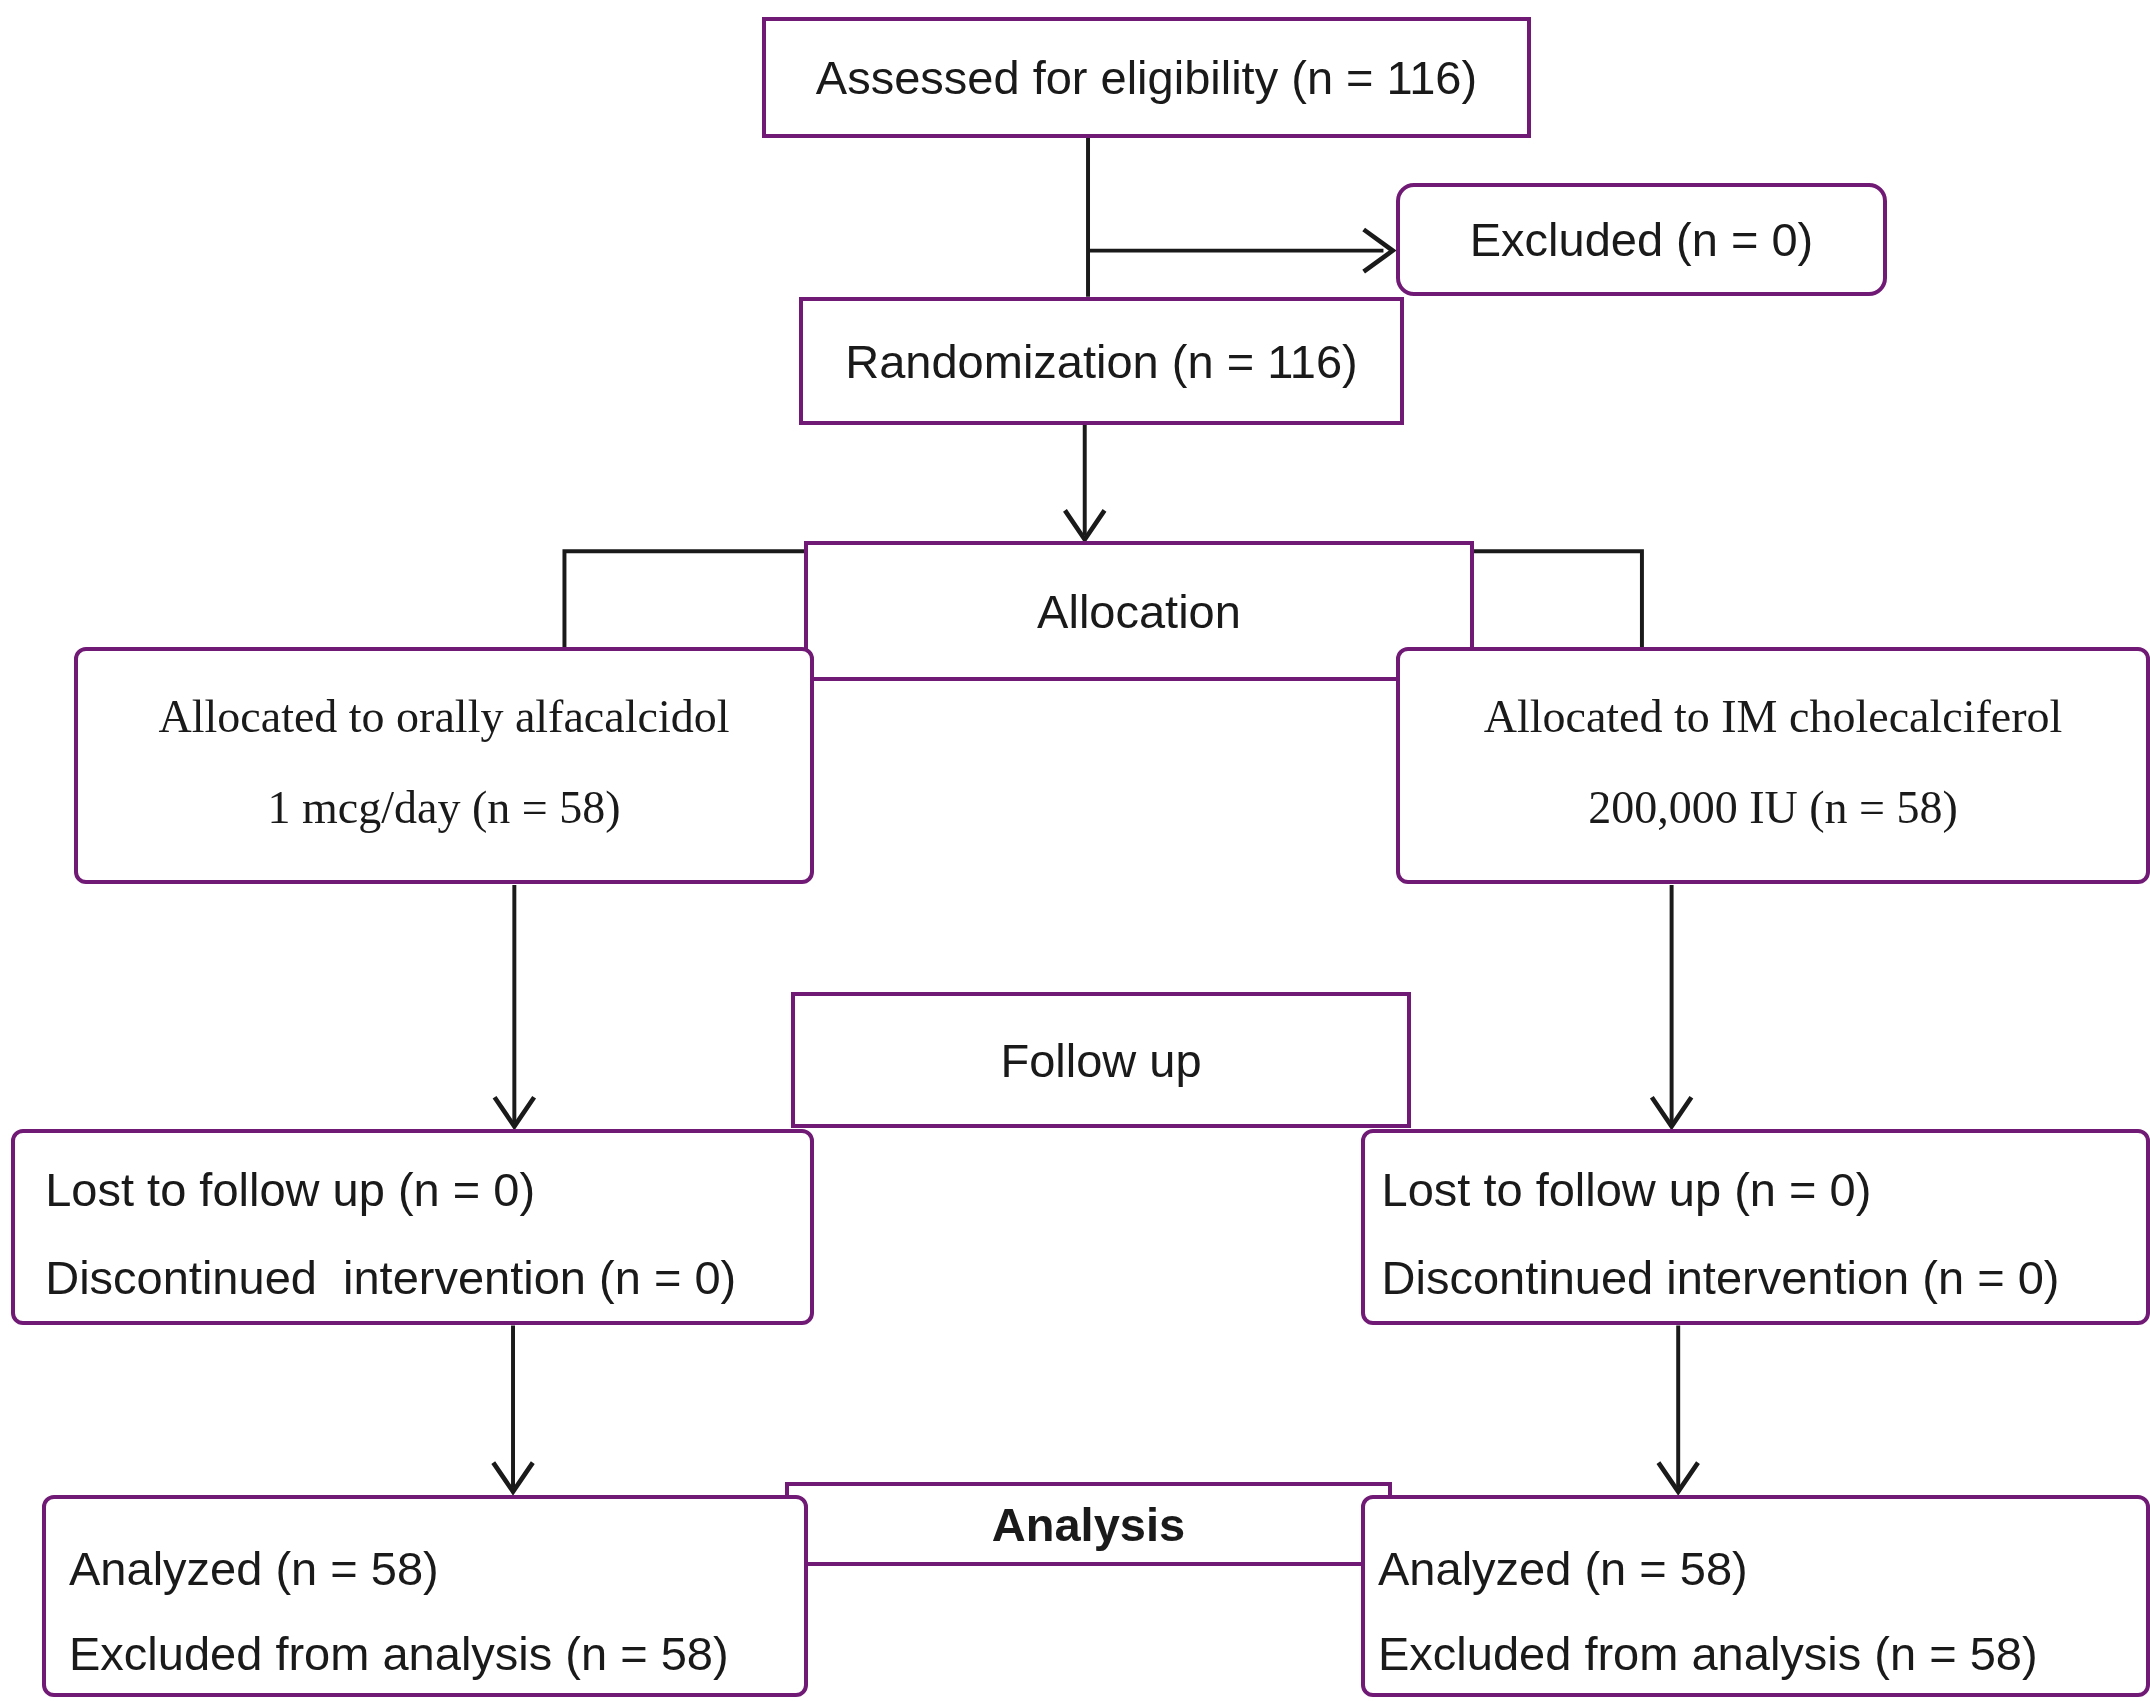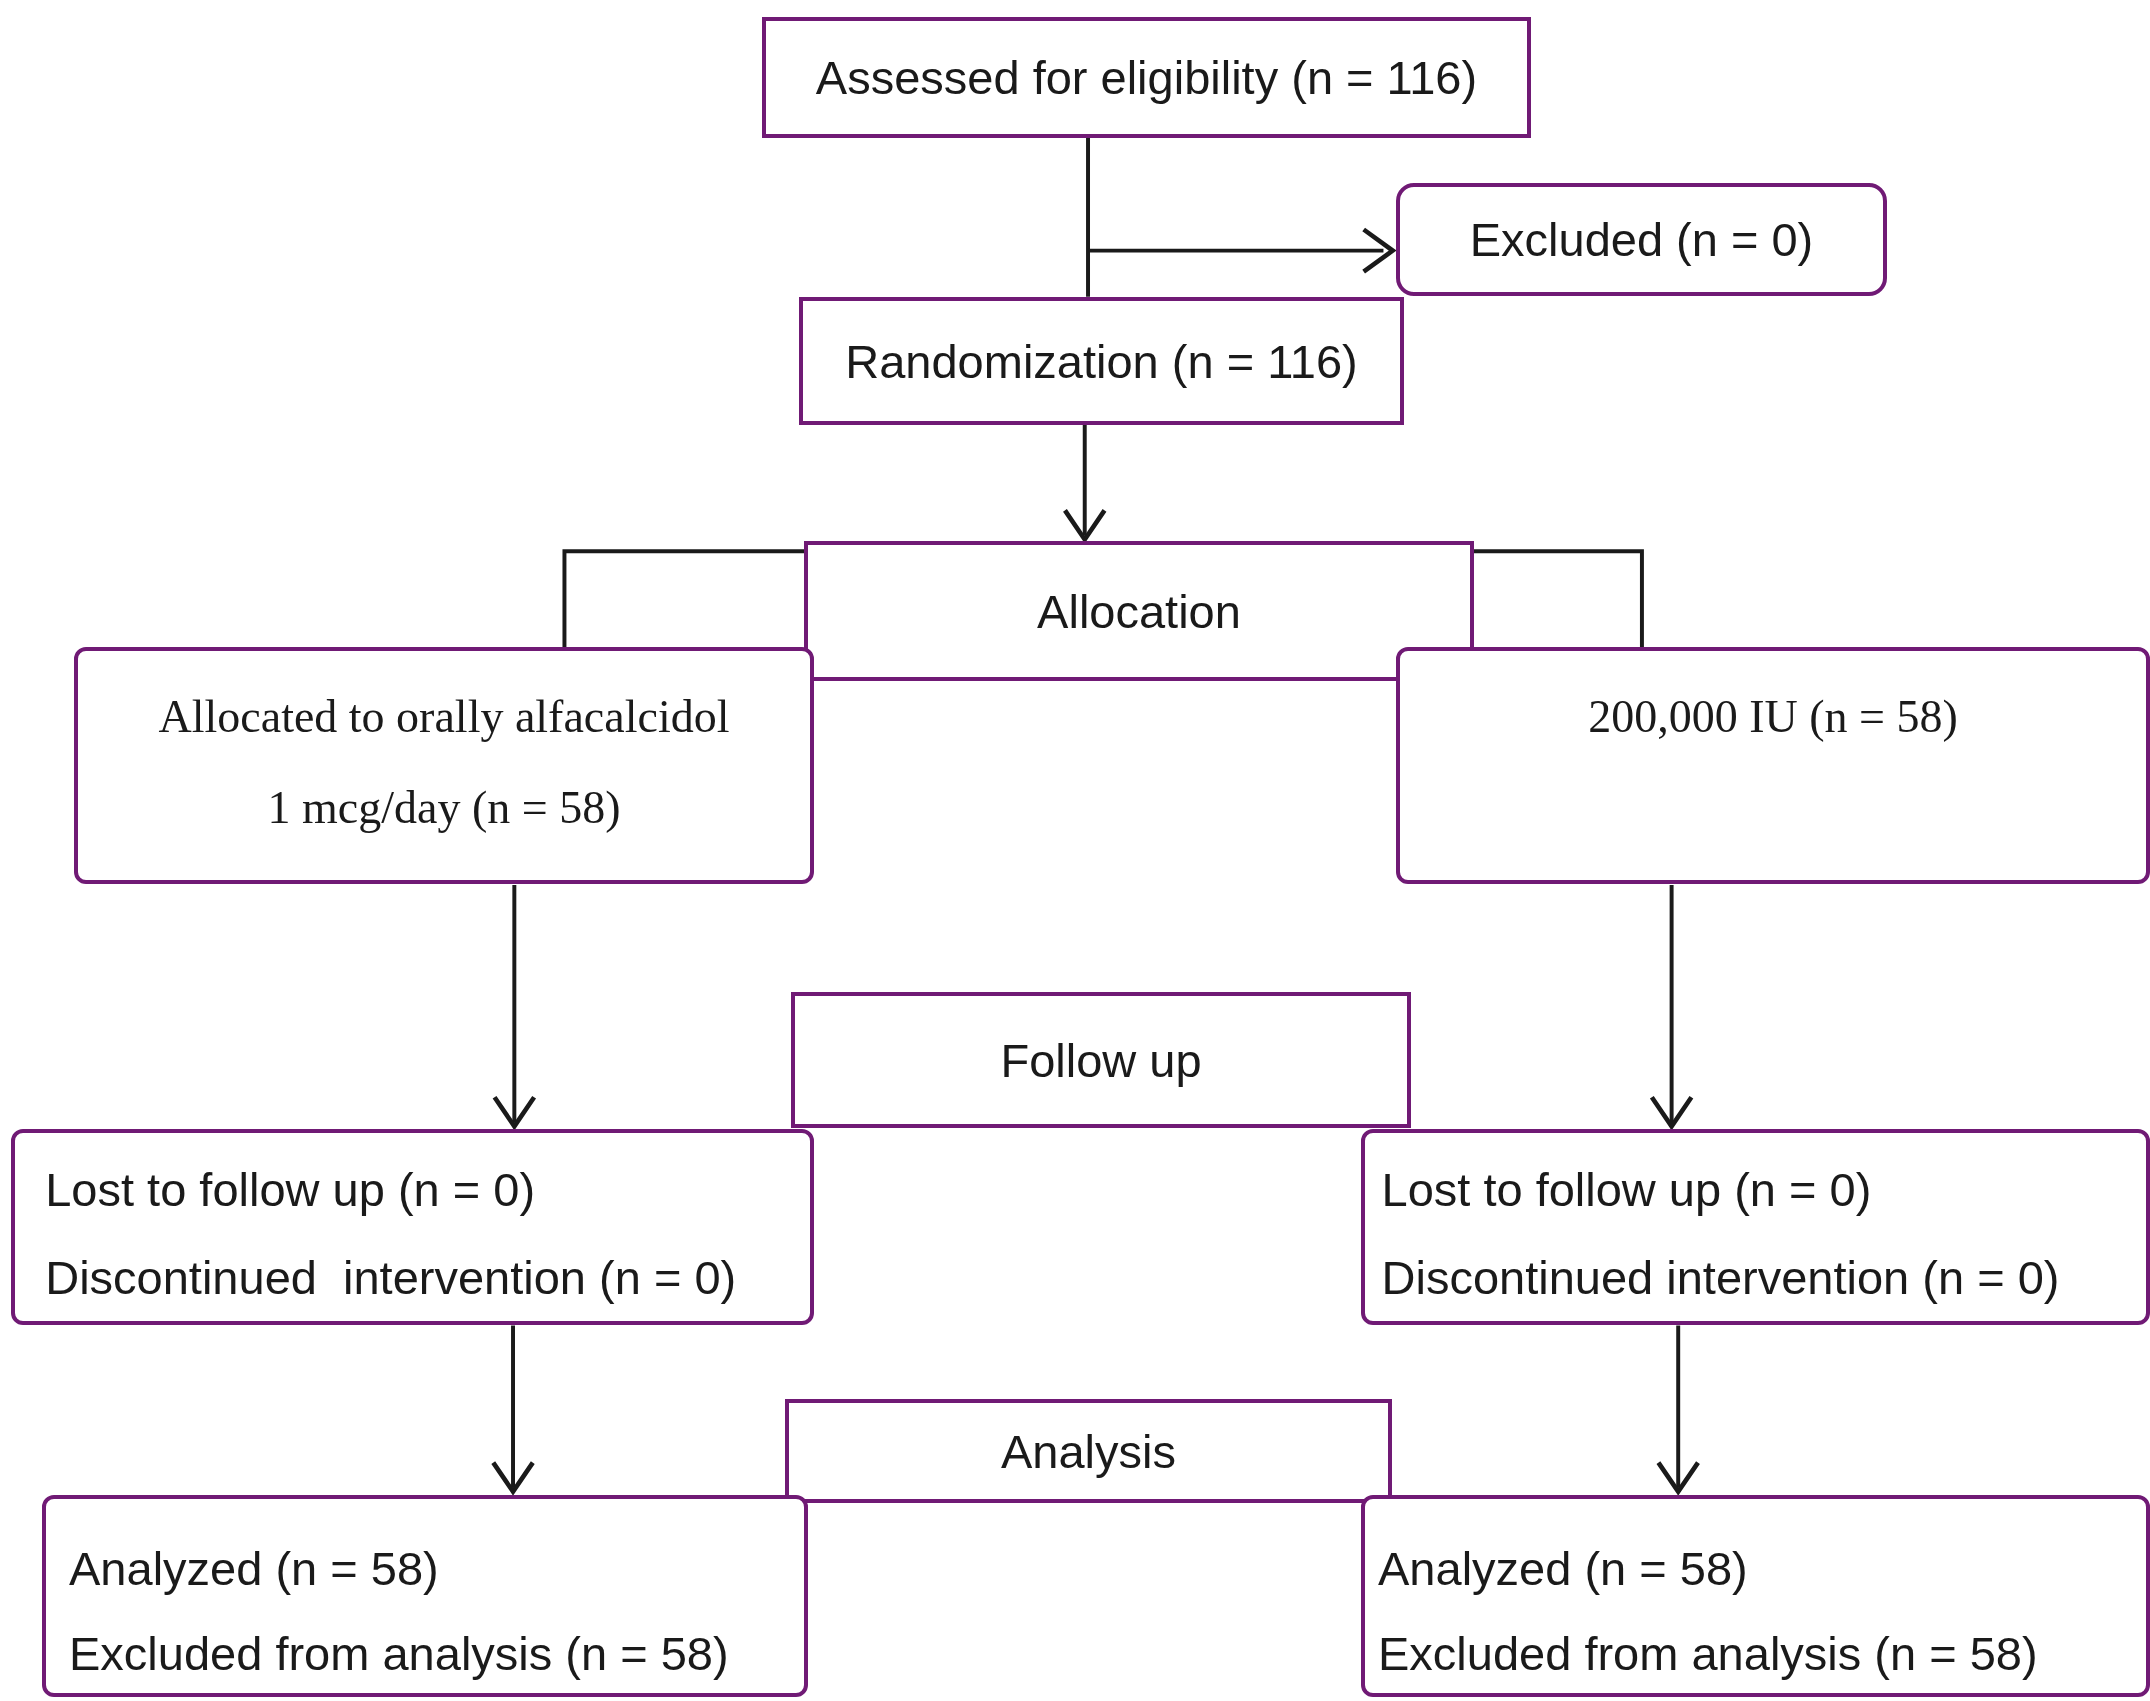--- a/index.html
+++ b/index.html
@@ -50,21 +50,21 @@
   
   #box-assessed      { left: 762px; top: 16.5px;   width: 769px; height: 121px; }
   #box-excluded      { left: 1396px; top: 183px;  width: 491px;  height: 113px; border-radius: 18px; }
   #box-randomization { left: 799px; top: 297px;  width: 605px;  height: 128px; }
   #banner-allocation { left: 804px; top: 541px;  width: 670px;  height: 140px; }
   #box-alloc-oral    { left: 74px;  top: 647px;  width: 740px; height: 237px; padding-top: 43px; gap: 45px; }
   #box-alloc-im      { left: 1396px; top: 647px;  width: 754px; height: 237px; padding-top: 43px; gap: 45px; }
   #banner-followup   { left: 791px; top: 992px; width: 620px;  height: 136px; }
   #box-fu-oral       { left: 11.2px;   top: 1129px; width: 803px; height: 196px; padding-top: 33px; padding-left: 30px; gap: 41px; }
   #box-fu-im         { left: 1361px; top: 1129px; width: 789px; height: 196px; padding-top: 33px; padding-left: 16.5px; gap: 41px; }
-  #banner-analysis   { left: 785px; top: 1399px; width: 607px;  height: 104px; }
+  #banner-analysis   { left: 785px; top: 1482px; width: 607px;  height: 84px; font-weight: bold; }
   #box-an-oral       { left: 42px;   top: 1495px; width: 766px; height: 202px; padding-top: 46px; padding-left: 23px; gap: 38px; }
   #box-an-im         { left: 1361px; top: 1495px; width: 789px; height: 202px; padding-top: 46px; padding-left: 13px; gap: 38px; }
 </style>
 </head>
 <body>
 
 <div id="canvas">
 
   <svg id="connectors" viewBox="0 0 3262 2581" fill="none" stroke="#1a1a1a">
 
@@ -126,20 +126,21 @@
   <div id="banner-allocation" class="box center-text sans">
     <span class="line">Allocation</span>
   </div>
 
   <div id="box-alloc-oral" class="box two-line centered serif">
     <span class="line">Allocated to orally alfacalcidol</span>
     <span class="line">1 mcg/day (n = 58)</span>
   </div>
 
   <div id="box-alloc-im" class="box two-line centered serif">
+    <span class="line">Allocated to IM cholecalciferol</span>
     <span class="line">200,000 IU (n = 58)</span>
   </div>
 
   <div id="banner-followup" class="box center-text sans">
     <span class="line">Follow up</span>
   </div>
 
   <div id="box-fu-oral" class="box two-line sans">
     <span class="line">Lost to follow up (n = 0)</span>
     <span class="line">Discontinued  intervention (n = 0)</span>

